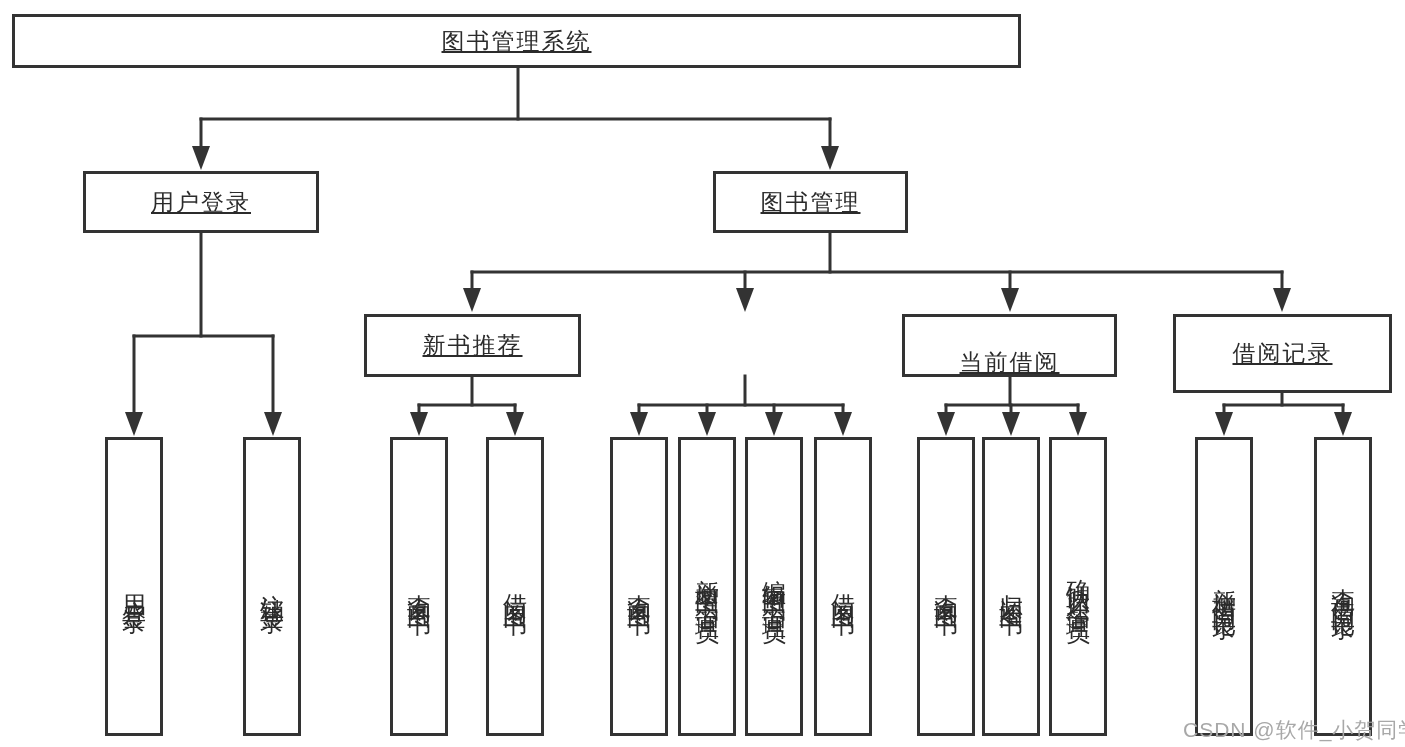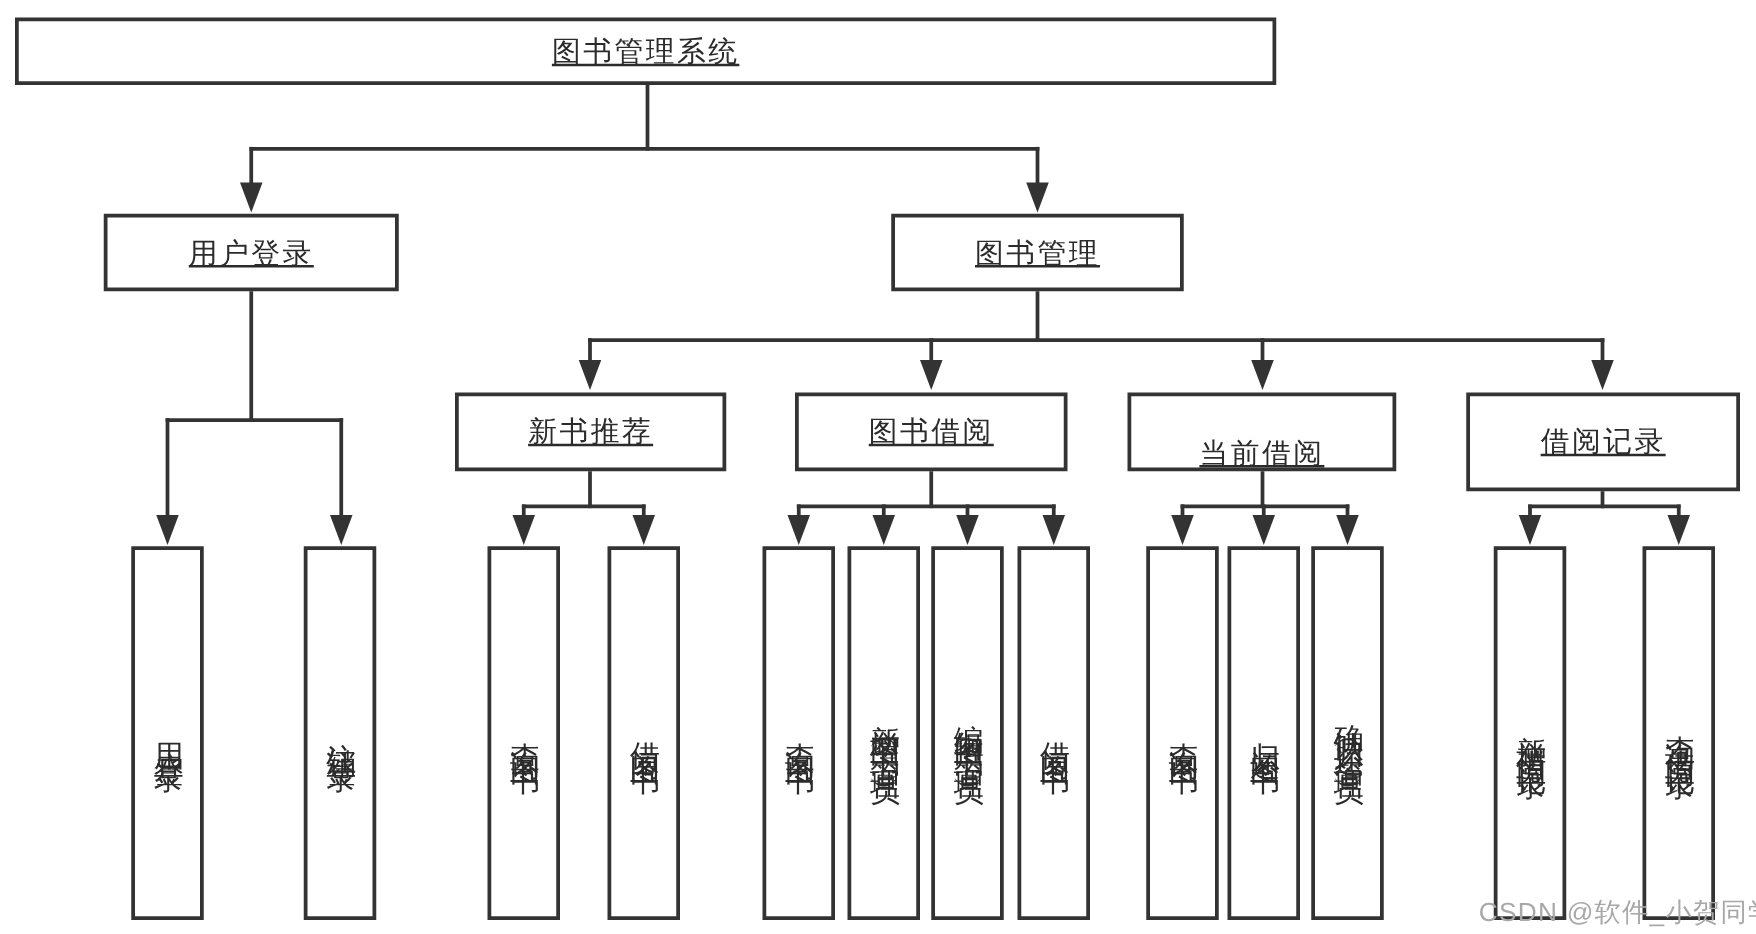--- a/index.html
+++ b/index.html
@@ -130,30 +130,27 @@
     </g>
   </svg>
 
   <div class="box h" style="left:12px; top:14px; width:1009px; height:54px;">
     <span class="label">图书管理系统</span>
   </div>
 
   <div class="box h" style="left:83px; top:171px; width:236px; height:62px;">
     <span class="label">用户登录</span>
   </div>
-  <div class="box h" style="left:713px; top:171px; width:234px; height:62px;">
+  <div class="box h" style="left:713px; top:171px; width:195px; height:62px;">
     <span class="label">图书管理</span>
   </div>
 
   <div class="box h" style="left:364px; top:314px; width:217px; height:63px;">
     <span class="label">新书推荐</span>
   </div>
-  <div class="box h" style="left:636px; top:314px; width:218px; height:63px;">
-    <span class="label">图书借阅</span>
-  </div>
   <div class="box h" style="left:902px; top:314px; width:215px; height:63px;align-items:flex-end;">
     <span class="label">当前借阅</span>
   </div>
   <div class="box h" style="left:1173px; top:314px; width:219px; height:79px;">
     <span class="label">借阅记录</span>
   </div>
 
   <div class="box v" style="left:105px; top:437px; width:58px; height:299px;">
     <span class="label">用户登录</span>
   </div>

